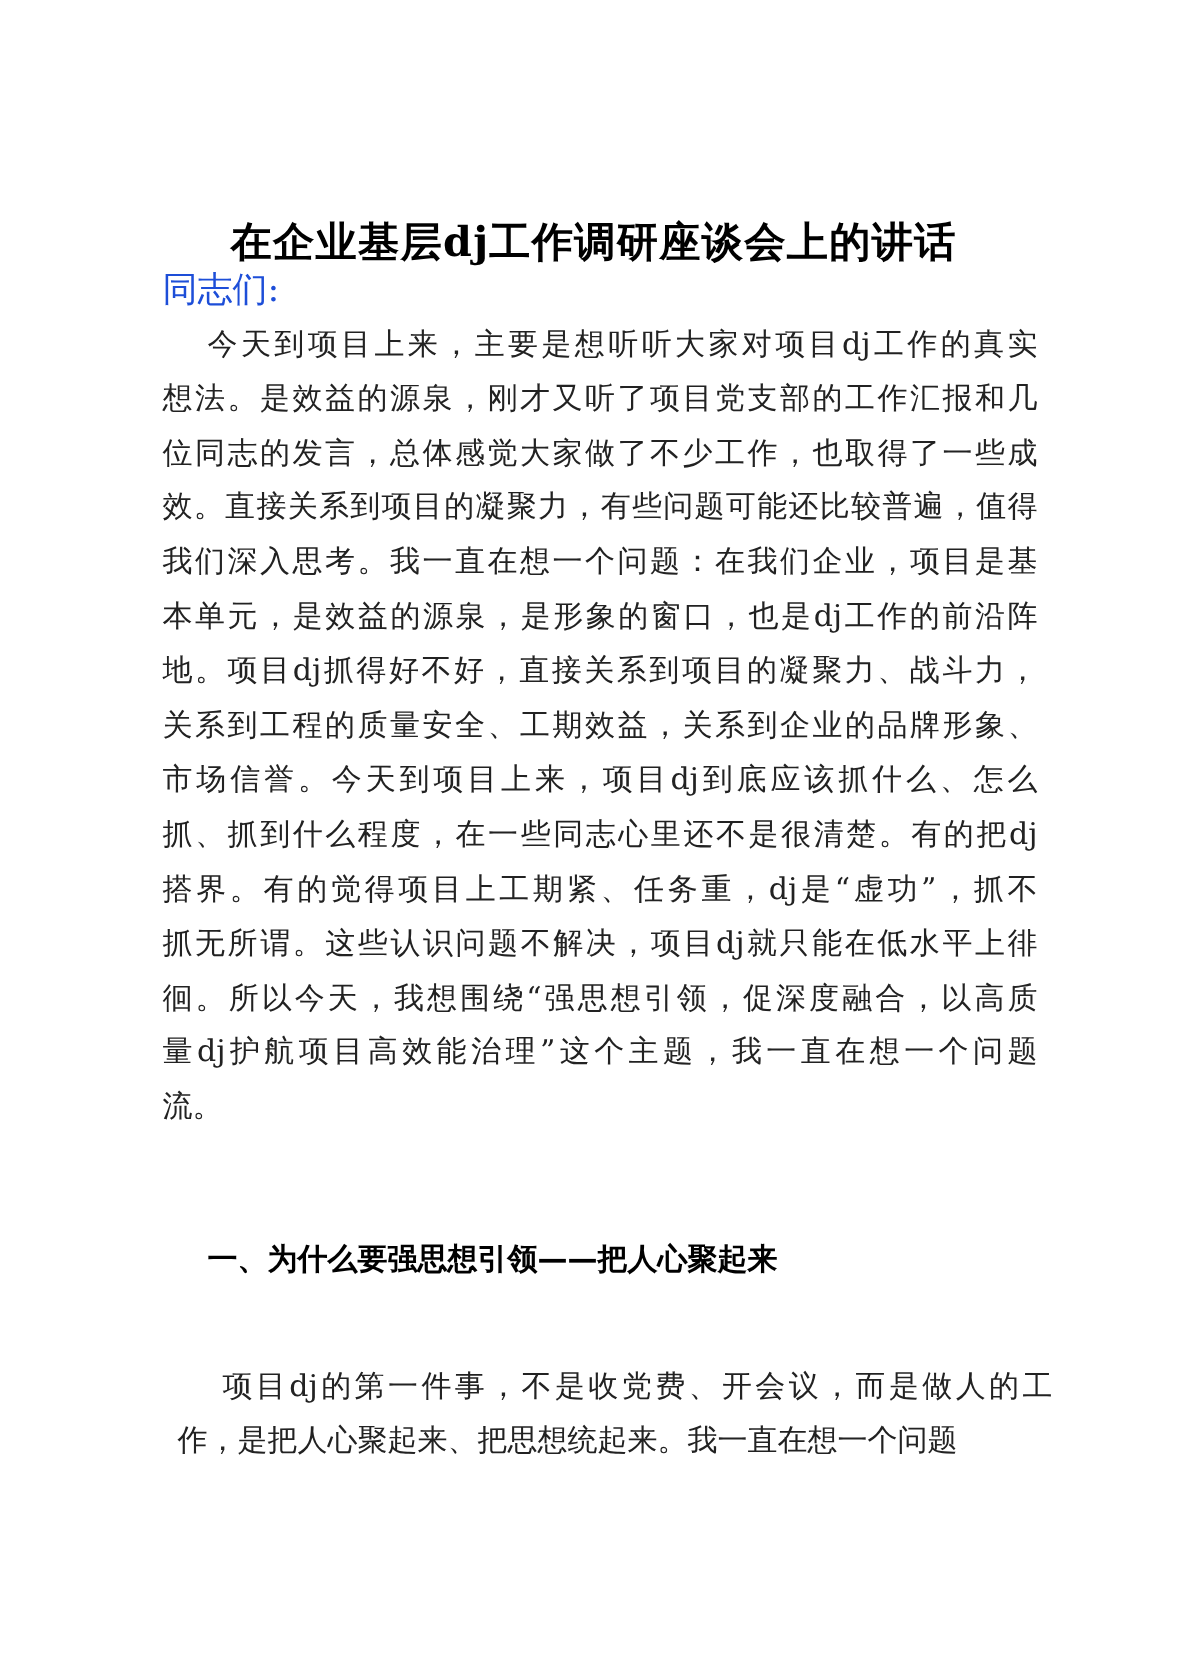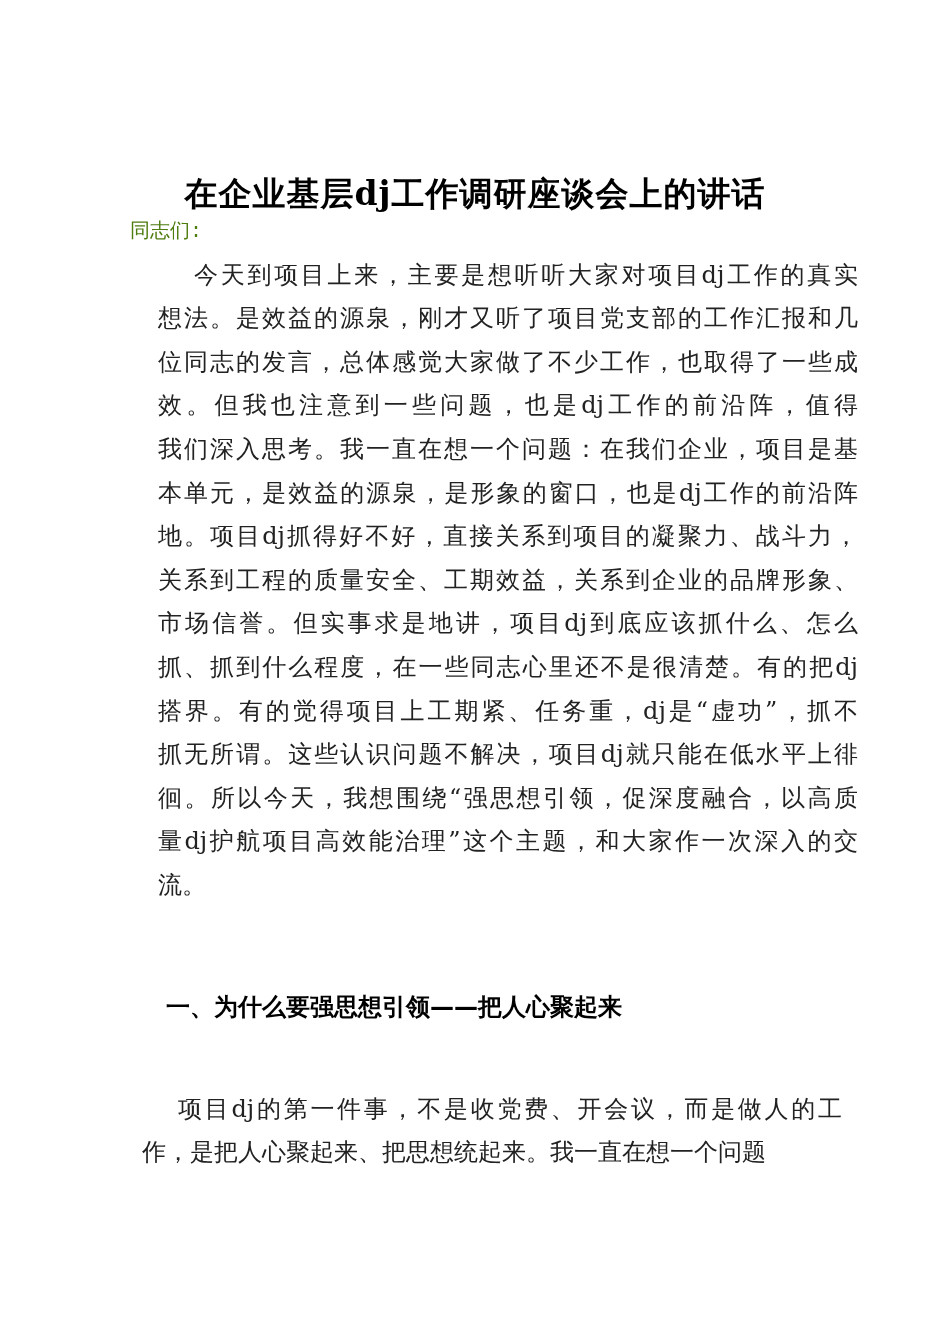--- a/index.html
+++ b/index.html
@@ -54,24 +54,23 @@
     .line.last {
       text-align-last: left;
     }
     .line.indent {
       padding-left: 36px;
     }
     .salutation {
       position: absolute;
       left: 130px;
       top: 210px;
-      font-size: 20px;
+      font-size: 28px;
       line-height: 43.6px;
-      color: #4d7c0f;
-      font-family: Liberation Mono, monospace;
+      color: #1d4ed8;
     }
     .heading1 {
       position: absolute;
       left: 166px;
       top: 986px;
       font-size: 24px;
       line-height: 43.6px;
       font-weight: bold;
       color: #000000;
       font-family: "DejaVu Sans", "Liberation Sans", sans-serif;
@@ -80,35 +79,35 @@
   </style>
 </head>
 <body>
 
 <div class="page">
 
   <div class="title">在企业基层dj工作调研座谈会上的讲话</div>
 
   <div class="salutation">同志们:</div>
 
-  <div class="text-block" style="top:253.6px;margin-left:28px;">
+  <div class="text-block" style="top:253.6px;">
     <span class="line indent">今天到项目上来，主要是想听听大家对项目dj工作的真实</span>
     <span class="line">想法。是效益的源泉，刚才又听了项目党支部的工作汇报和几</span>
     <span class="line">位同志的发言，总体感觉大家做了不少工作，也取得了一些成</span>
-    <span class="line">效。但我也注意到一些问题，也是dj工作的前沿阵，值得</span>
+    <span class="line">效。直接关系到项目的凝聚力，有些问题可能还比较普遍，值得</span>
     <span class="line">我们深入思考。我一直在想一个问题：在我们企业，项目是基</span>
     <span class="line">本单元，是效益的源泉，是形象的窗口，也是dj工作的前沿阵</span>
     <span class="line">地。项目dj抓得好不好，直接关系到项目的凝聚力、战斗力，</span>
     <span class="line">关系到工程的质量安全、工期效益，关系到企业的品牌形象、</span>
-    <span class="line">市场信誉。但实事求是地讲，项目dj到底应该抓什么、怎么</span>
+    <span class="line">市场信誉。今天到项目上来，项目dj到底应该抓什么、怎么</span>
     <span class="line">抓、抓到什么程度，在一些同志心里还不是很清楚。有的把dj</span>
     <span class="line">搭界。有的觉得项目上工期紧、任务重，dj是“虚功”，抓不</span>
     <span class="line">抓无所谓。这些认识问题不解决，项目dj就只能在低水平上徘</span>
     <span class="line">徊。所以今天，我想围绕“强思想引领，促深度融合，以高质</span>
-    <span class="line">量dj护航项目高效能治理”这个主题，和大家作一次深入的交</span>
+    <span class="line">量dj护航项目高效能治理”这个主题，我一直在想一个问题</span>
     <span class="line last">流。</span>
   </div>
 
   <div class="heading1">一、为什么要强思想引领——把人心聚起来</div>
 
   <div class="text-block" style="top:1087.6px;margin-left:12px;">
     <span class="line indent">项目dj的第一件事，不是收党费、开会议，而是做人的工</span>
     <span class="line last">作，是把人心聚起来、把思想统起来。我一直在想一个问题</span>
   </div>
 

